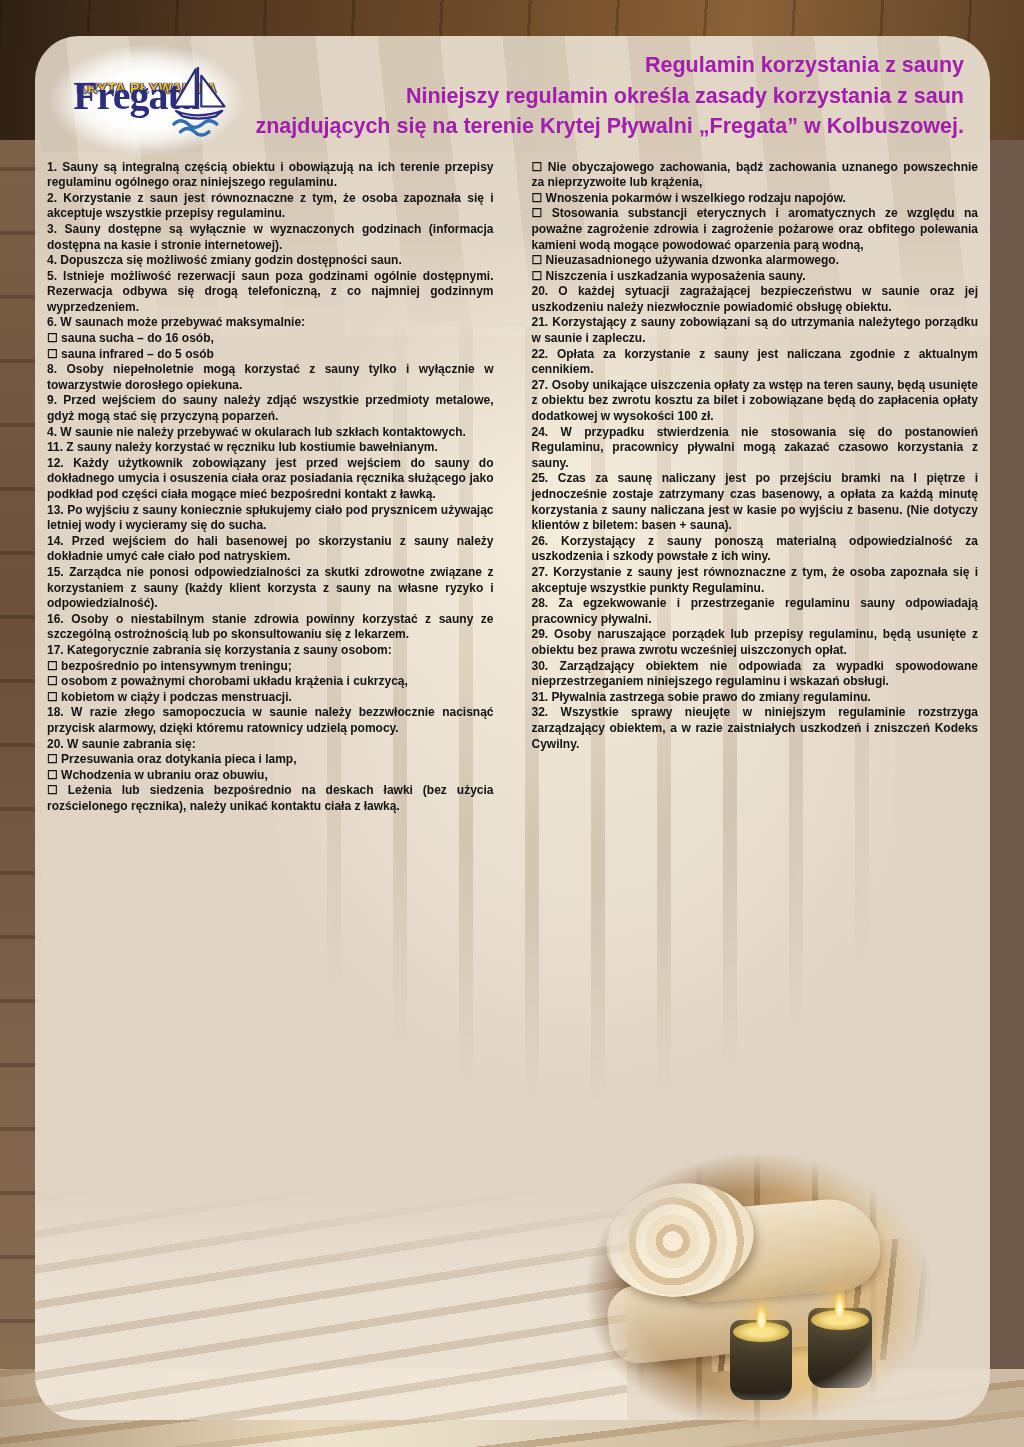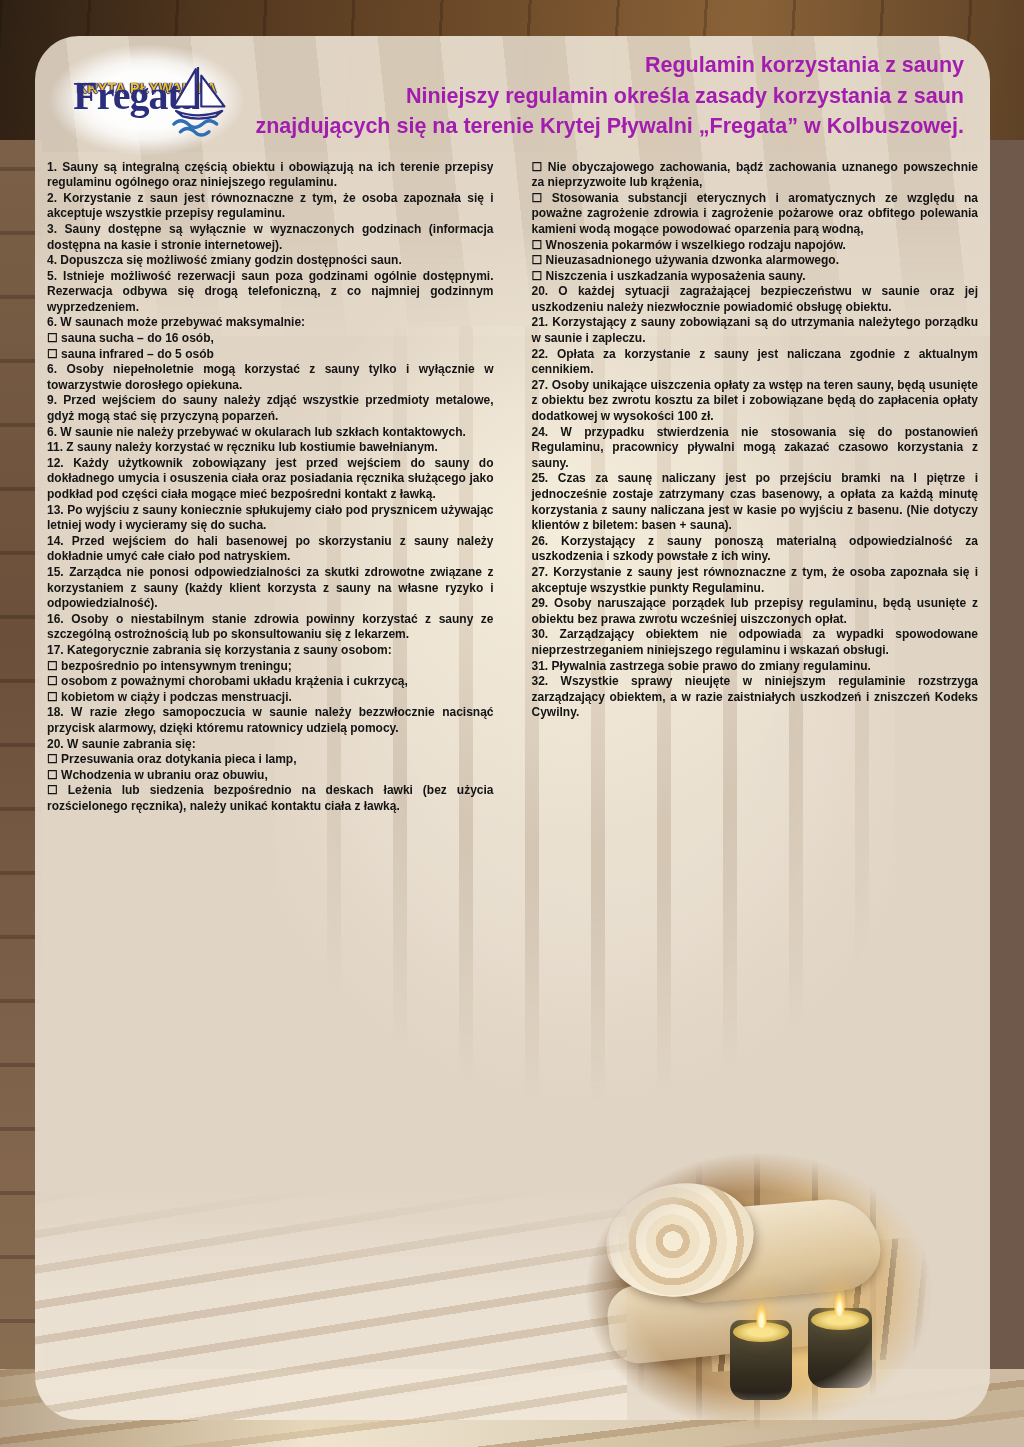--- a/index.html
+++ b/index.html
@@ -136,54 +136,55 @@
       <div class="col">
 
       <p class="reg-item">1. Sauny są integralną częścią obiektu i obowiązują na ich terenie przepisy regulaminu ogólnego oraz niniejszego regulaminu.</p>
           <p class="reg-item">2. Korzystanie z saun jest równoznaczne z tym, że osoba zapoznała się i akceptuje wszystkie przepisy regulaminu.</p>
           <p class="reg-item">3. Sauny dostępne są wyłącznie w wyznaczonych godzinach (informacja dostępna na kasie i stronie internetowej).</p>
           <p class="reg-item">4. Dopuszcza się możliwość zmiany godzin dostępności saun.</p>
           <p class="reg-item">5. Istnieje możliwość rezerwacji saun poza godzinami ogólnie dostępnymi. Rezerwacja odbywa się drogą telefoniczną, z co najmniej godzinnym wyprzedzeniem.</p>
           <p class="reg-item">6. W saunach może przebywać maksymalnie:</p>
           <p class="reg-item">☐ sauna sucha – do 16 osób,</p>
           <p class="reg-item">☐ sauna infrared – do 5 osób</p>
-          <p class="reg-item">6. Osoby niepełnoletnie mogą korzystać z sauny tylko i wyłącznie w towarzystwie dorosłego opiekuna.</p>
+          <p class="reg-item">8. Osoby niepełnoletnie mogą korzystać z sauny tylko i wyłącznie w towarzystwie dorosłego opiekuna.</p>
           <p class="reg-item">9. Przed wejściem do sauny należy zdjąć wszystkie przedmioty metalowe, gdyż mogą stać się przyczyną poparzeń.</p>
-          <p class="reg-item">6. W saunie nie należy przebywać w okularach lub szkłach kontaktowych.</p>
+          <p class="reg-item">4. W saunie nie należy przebywać w okularach lub szkłach kontaktowych.</p>
           <p class="reg-item">11. Z sauny należy korzystać w ręczniku lub kostiumie bawełnianym.</p>
           <p class="reg-item">12. Każdy użytkownik zobowiązany jest przed wejściem do sauny do dokładnego umycia i osuszenia ciała oraz posiadania ręcznika służącego jako podkład pod części ciała mogące mieć bezpośredni kontakt z ławką.</p>
           <p class="reg-item">13. Po wyjściu z sauny koniecznie spłukujemy ciało pod prysznicem używając letniej wody i wycieramy się do sucha.</p>
           <p class="reg-item">14. Przed wejściem do hali basenowej po skorzystaniu z sauny należy dokładnie umyć całe ciało pod natryskiem.</p>
           <p class="reg-item">15. Zarządca nie ponosi odpowiedzialności za skutki zdrowotne związane z korzystaniem z sauny (każdy klient korzysta z sauny na własne ryzyko i odpowiedzialność).</p>
           <p class="reg-item">16. Osoby o niestabilnym stanie zdrowia powinny korzystać z sauny ze szczególną ostrożnością lub po skonsultowaniu się z lekarzem.</p>
           <p class="reg-item">17. Kategorycznie zabrania się korzystania z sauny osobom:</p>
           <p class="reg-item">☐ bezpośrednio po intensywnym treningu;</p>
           <p class="reg-item">☐ osobom z poważnymi chorobami układu krążenia i cukrzycą,</p>
           <p class="reg-item">☐ kobietom w ciąży i podczas menstruacji.</p>
           <p class="reg-item">18. W razie złego samopoczucia w saunie należy bezzwłocznie nacisnąć przycisk alarmowy, dzięki któremu ratownicy udzielą pomocy.</p>
           <p class="reg-item">20. W saunie zabrania się:</p>
           <p class="reg-item">☐ Przesuwania oraz dotykania pieca i lamp,</p>
           <p class="reg-item">☐ Wchodzenia w ubraniu oraz obuwiu,</p>
           <p class="reg-item">☐ Leżenia lub siedzenia bezpośrednio na deskach ławki (bez użycia rozścielonego ręcznika), należy unikać kontaktu ciała z ławką.</p>
         </div>
       <div class="col">
 
       <p class="reg-item">☐ Nie obyczajowego zachowania, bądź zachowania uznanego powszechnie za nieprzyzwoite lub krążenia,</p>
+          <p class="reg-item">☐ Wnoszenia pokarmów i wszelkiego rodzaju napojów.</p>
           <p class="reg-item">☐ Stosowania substancji eterycznych i aromatycznych ze względu na poważne zagrożenie zdrowia i zagrożenie pożarowe oraz obfitego polewania kamieni wodą mogące powodować oparzenia parą wodną,</p>
-          <p class="reg-item">☐ Wnoszenia pokarmów i wszelkiego rodzaju napojów.</p>
           <p class="reg-item">☐ Nieuzasadnionego używania dzwonka alarmowego.</p>
           <p class="reg-item">☐ Niszczenia i uszkadzania wyposażenia sauny.</p>
           <p class="reg-item">20. O każdej sytuacji zagrażającej bezpieczeństwu w saunie oraz jej uszkodzeniu należy niezwłocznie powiadomić obsługę obiektu.</p>
           <p class="reg-item">21. Korzystający z sauny zobowiązani są do utrzymania należytego porządku w saunie i zapleczu.</p>
           <p class="reg-item">22. Opłata za korzystanie z sauny jest naliczana zgodnie z aktualnym cennikiem.</p>
           <p class="reg-item">27. Osoby unikające uiszczenia opłaty za wstęp na teren sauny, będą usunięte z obiektu bez zwrotu kosztu za bilet i zobowiązane będą do zapłacenia opłaty dodatkowej w wysokości 100 zł.</p>
           <p class="reg-item">24. W przypadku stwierdzenia nie stosowania się do postanowień Regulaminu, pracownicy pływalni mogą zakazać czasowo korzystania z sauny.</p>
           <p class="reg-item">25. Czas za saunę naliczany jest po przejściu bramki na I piętrze i jednocześnie zostaje zatrzymany czas basenowy, a opłata za każdą minutę korzystania z sauny naliczana jest w kasie po wyjściu z basenu. (Nie dotyczy klientów z biletem: basen + sauna).</p>
           <p class="reg-item">26. Korzystający z sauny ponoszą materialną odpowiedzialność za uszkodzenia i szkody powstałe z ich winy.</p>
           <p class="reg-item">27. Korzystanie z sauny jest równoznaczne z tym, że osoba zapoznała się i akceptuje wszystkie punkty Regulaminu.</p>
+          <p class="reg-item">28. Za egzekwowanie i przestrzeganie regulaminu sauny odpowiadają pracownicy pływalni.</p>
           <p class="reg-item">29. Osoby naruszające porządek lub przepisy regulaminu, będą usunięte z obiektu bez prawa zwrotu wcześniej uiszczonych opłat.</p>
           <p class="reg-item">30. Zarządzający obiektem nie odpowiada za wypadki spowodowane nieprzestrzeganiem niniejszego regulaminu i wskazań obsługi.</p>
           <p class="reg-item">31. Pływalnia zastrzega sobie prawo do zmiany regulaminu.</p>
           <p class="reg-item">32. Wszystkie sprawy nieujęte w niniejszym regulaminie rozstrzyga zarządzający obiektem, a w razie zaistniałych uszkodzeń i zniszczeń Kodeks Cywilny.</p>
         </div>
     </div>
   </div>
 
   <div class="photo">
     <div class="bench-slats"></div>

